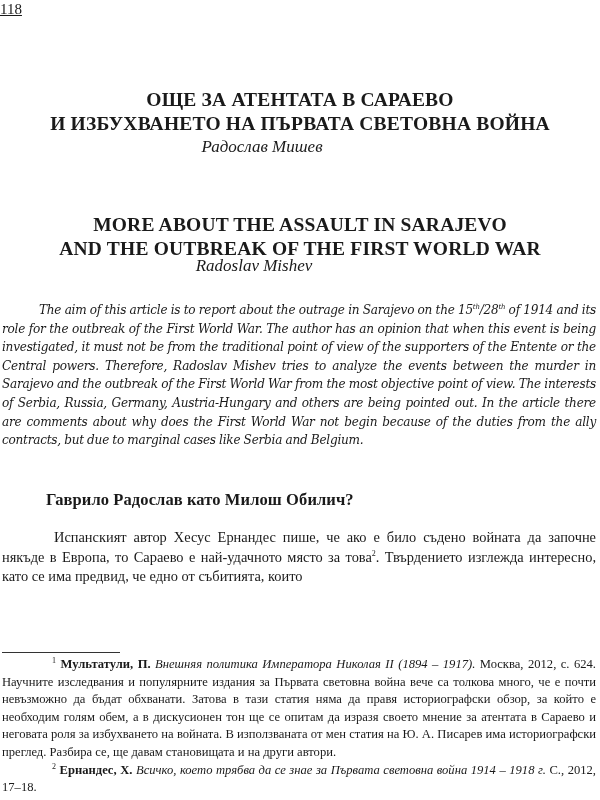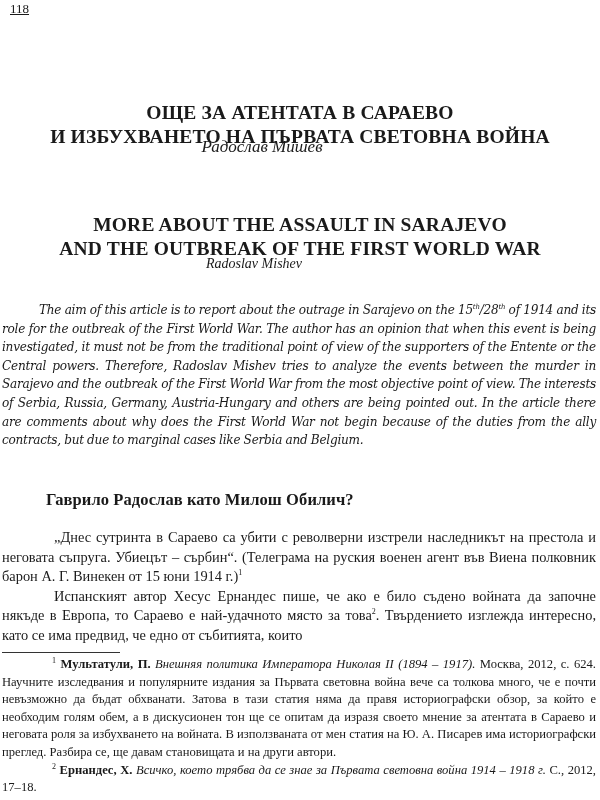--- a/index.html
+++ b/index.html
@@ -1,29 +1,29 @@
 <!DOCTYPE html>
 <html><head>
 <meta charset="utf-8">
 <style>
   html, body { margin: 0; padding: 0; background: #ffffff; }
   body {
     width: 600px; height: 800px; overflow: hidden; position: relative;
     font-family: "Liberation Serif", "DejaVu Serif", serif; color: #1a1a1a;
   }
-  .page-number { position: absolute; left: 10px; top: 0px; font-size: 13px; line-height: 18px; text-decoration: underline; }
+  .page-number { position: absolute; left: 0; top: 0px; font-size: 15px; line-height: 18px; text-decoration: underline; }
   .title-bg {
     position: absolute; left: 0; width: 600px; text-align: center;
     font-weight: bold; font-size: 19.5px; line-height: 24px; letter-spacing: 0.2px;
   }
   .title-bg .line { display: block; white-space: nowrap; }
-  #bg-title { top: 88px; margin-top: 13px; }
+  #bg-title { top: 88px; }
   #bg-author { position: absolute; top: 137px; left: 0; width: 524px; text-align: center; font-style: italic; font-size: 17px; }
   #en-title { top: 206px; margin-top: 7px; }
-  #en-author { position: absolute; top: 256px; left: 0; width: 508px; text-align: center; font-style: italic; font-size: 14px; }
+  #en-author { position: absolute; top: 256px; left: 0; width: 508px; text-align: center; font-style: italic; font-size: 17px; }
 
   .abstract {
     position: absolute; left: 2px; top: 301px; width: 594px;
     font-family: "DejaVu Serif", serif; font-style: italic; font-size: 12.1px; line-height: 18.6px;
     text-align: justify; text-indent: 37px; letter-spacing: -0.25px; word-spacing: -0.3px;
   }
   .abstract sup { font-size: 7px; line-height: 0; }
 
   .section-heading {
     position: absolute; left: 46px; top: 490px;
@@ -62,21 +62,20 @@
   <span class="line">MORE ABOUT THE ASSAULT IN SARAJEVO</span>
   <span class="line">AND THE OUTBREAK OF THE FIRST WORLD WAR</span>
 </div>
 <div id="en-author">Radoslav Mishev</div>
 
 <div class="abstract"><span>The aim of this article is to report about the outrage in Sarajevo on the 15</span><sup>th</sup><span>/28</span><sup>th</sup><span> of 1914 and its role for the outbreak of the First World War. The author has an opinion that when this event is being investigated, it must not be from the traditional point of view of the supporters of the Entente or the Central powers. Therefore, Radoslav Mishev tries to analyze the events between the murder in Sarajevo and the outbreak of the First World War from the most objective point of view. The interests of Serbia, Russia, Germany, Austria-Hungary and others are being pointed out. In the article there are comments about why does the First World War not begin because of the duties from the ally contracts, but due to marginal cases like Serbia and Belgium.</span></div>
 
 <div class="section-heading">Гаврило Радослав като Милош Обилич?</div>
 
 <div class="body-text">
-  <p><span>„Днес сутринта в Сараево са убити с револверни изстрели наследникът на престола и неговата съпруга. Убиецът – сърбин“. (Телеграма на руския военен агент във Виена полковник барон А. Г. Винекен от 15 юни 1914 г.)</span><sup>1</sup></p>
   <p><span>Испанският автор Хесус Ернандес пише, че ако е било съдено войната да започне някъде в Европа, то Сараево е най-удачното място за това</span><sup>2</sup><span>. Твърдението изглежда интересно, като се има предвид, че едно от събитията, които</span></p>
 </div>
 
 <div class="fn-rule"></div>
 
 <div class="footnotes">
   <p><sup>1</sup> <span class="fn-author">Мультатули, П.</span> <span class="fn-work">Внешняя политика Императора Николая II (1894 – 1917).</span><span> Москва, 2012, с. 624. Научните изследвания и популярните издания за Първата световна война вече са толкова много, че е почти невъзможно да бъдат обхванати. Затова в тази статия няма да правя историографски обзор, за който е необходим голям обем, а в дискусионен тон ще се опитам да изразя своето мнение за атентата в Сараево и неговата роля за избухването на войната. В използваната от мен статия на Ю. А. Писарев има историографски преглед. Разбира се, ще давам становищата и на други автори.</span></p>
   <p><sup>2</sup> <span class="fn-author">Ернандес, Х.</span> <span class="fn-work">Всичко, което трябва да се знае за Първата световна война 1914 – 1918 г.</span><span> С., 2012, 17–18.</span></p>
 </div>
 

